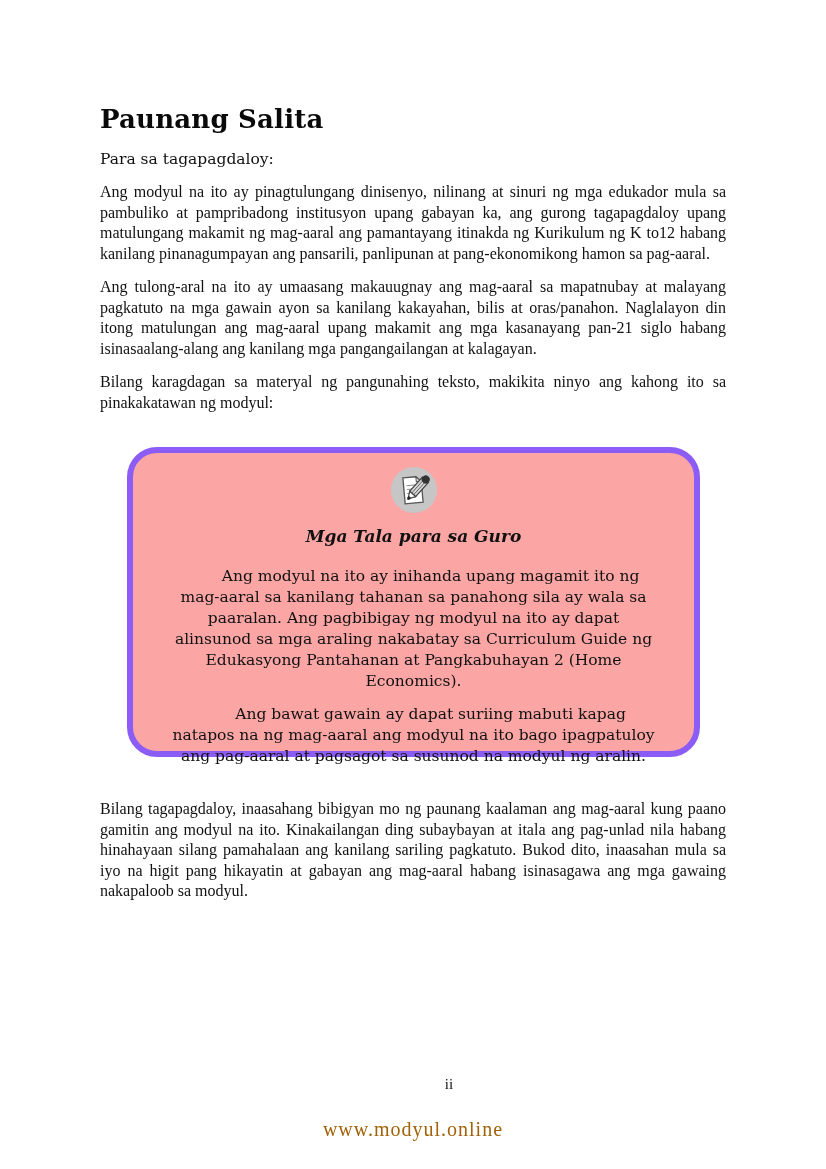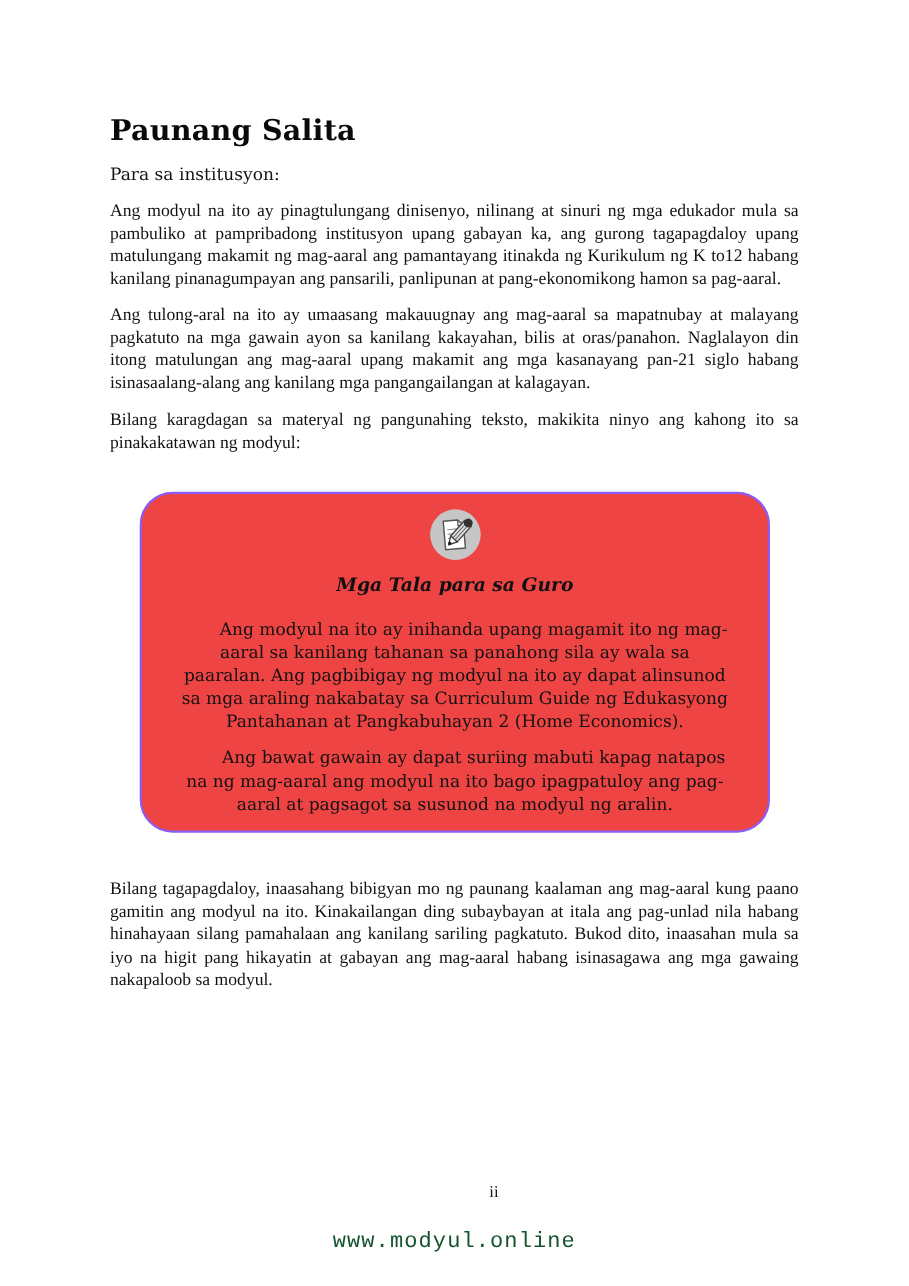--- a/index.html
+++ b/index.html
@@ -33,23 +33,23 @@
     font-size: 16px;
     line-height: 20.5px;
     text-align: justify;
     margin-bottom: 13px;
   }
   p.body b { font-family: "DejaVu Serif", serif; font-size: 15px; }
   .note-box {
     margin: 34px 0 0 27px;
     width: 573px;
     height: 310px;
-    border: 2px solid #8b5cf6;
+    border: 6px solid #8b5cf6;
     border-radius: 30px;
-    background: #ef4444;
+    background: #fca5a5;
     padding: 13px 36px 0 36px;
     text-align: center;
   }
   .icon-wrap {
     width: 48px;
     height: 48px;
     margin: 0 auto 12px auto;
   }
   .note-heading {
     font-family: "DejaVu Serif", serif;
@@ -79,35 +79,35 @@
     font-size: 15px;
     color: #111111;
     margin-left: 36px;
   }
   .watermark {
     position: absolute;
     top: 1118px;
     left: 0;
     width: 100%;
     text-align: center;
-    font-family: Liberation Mono, monospace;
+    font-family: Liberation Serif, serif;
     font-size: 20px;
     letter-spacing: 1px;
-    color: #14532d;
+    color: #a16207;
   }
 </style>
 </head>
 <body>
 
 <div class="page">
   <div class="content">
 
     <h1 class="title">Paunang Salita</h1>
 
-    <p class="salutation">Para sa institusyon:</p>
+    <p class="salutation">Para sa tagapagdaloy:</p>
 
 
     <p class="body">Ang modyul na ito ay pinagtulungang dinisenyo, nilinang at sinuri ng mga edukador mula sa pambuliko at pampribadong institusyon upang gabayan ka, ang gurong tagapagdaloy upang matulungang makamit ng mag-aaral ang pamantayang itinakda ng Kurikulum ng K to12 habang kanilang pinanagumpayan ang pansarili, panlipunan at pang-ekonomikong hamon sa pag-aaral.</p>
 
     <p class="body">Ang tulong-aral na ito ay umaasang makauugnay ang mag-aaral sa mapatnubay at malayang pagkatuto na mga gawain ayon sa kanilang kakayahan, bilis at oras/panahon. Naglalayon din itong matulungan ang mag-aaral upang makamit ang mga kasanayang pan-21 siglo habang isinasaalang-alang ang kanilang mga pangangailangan at kalagayan.</p>
 
     <p class="body">Bilang karagdagan sa materyal ng pangunahing teksto, makikita ninyo ang kahong ito sa pinakakatawan ng modyul:</p>
 
     <div class="note-box">
       <div class="icon-wrap">

